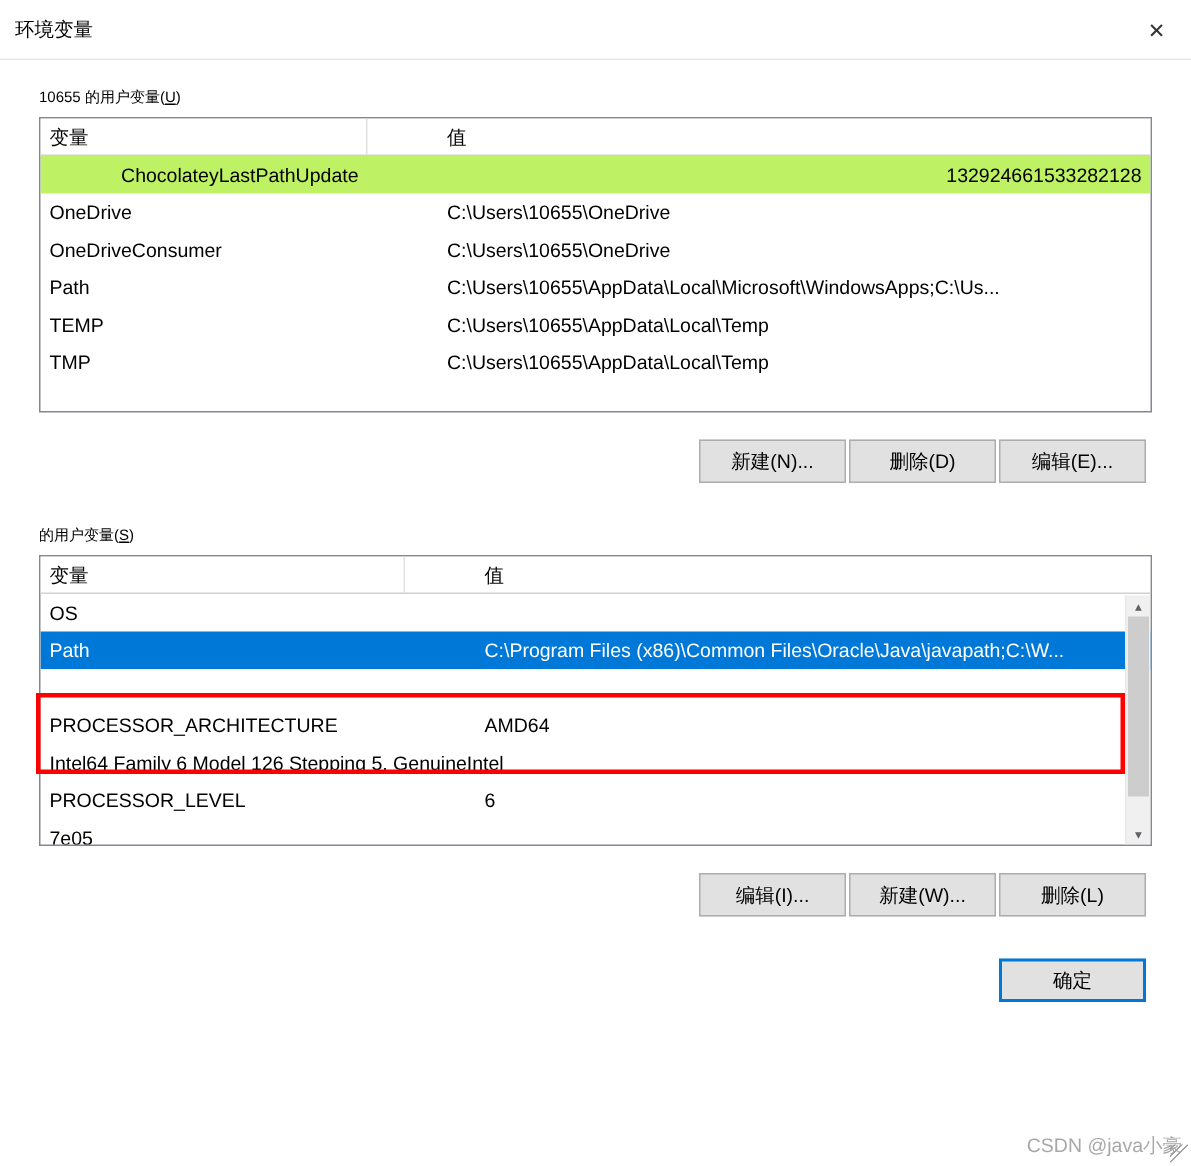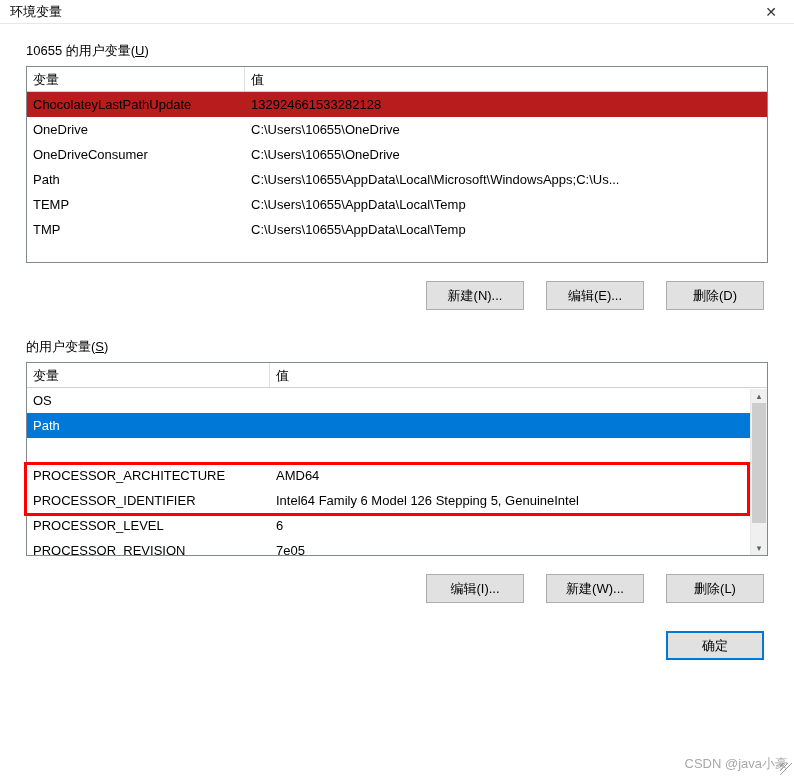--- a/index.html
+++ b/index.html
@@ -9,70 +9,70 @@
   background: #fff;
   width: 794px;
   height: 777px;
   overflow: hidden;
   position: relative;
 }
 .titlebar {
   display: flex;
   align-items: center;
   justify-content: space-between;
-  height: 24px;
+  height: 40px;
   padding: 0 0 0 10px;
   border-bottom: 1px solid #e8e8e8;
 }
 .close-btn {
   width: 46px; height: 32px;
   display: flex; align-items: center; justify-content: center;
   font-size: 14px; color: #333;
 }
 .content { padding: 18px 26px 0 26px; }
-.group-label { font-size: 13px; margin-bottom: 6px; }
+.group-label { font-size: 10px; margin-bottom: 6px; }
 .group-label u { text-decoration: underline; }
 .table-wrap {
   border: 1px solid #828790;
   height: 197px;
   overflow: hidden;
   position: relative;
 }
 .table-wrap.sys { height: 194px; }
-.row { display: flex; line-height: 25px; height: 25px; }
+.row { display: flex; line-height: 25px; height: 25px; gap: 47px; }
 .row.header {
   border-bottom: 1px solid #d0d0d0;
   background: #fff;
   font-weight: normal;
 }
 .row.header .cell { border-right: 1px solid #e0e0e0; }
 .row.header .cell:last-child { border-right: none; }
 .row.sel { background: #0078d7; color: #fff; }
-.row.sel2 { background: #b91c1c; }
+.row.sel2 { background: #bef264; text-align: right; }
 .cell { padding: 0 6px; white-space: nowrap; overflow: hidden; text-overflow: ellipsis; }
 .c-var { width: 218px; flex-shrink: 0; }
 .c-val { flex: 1; }
 .sys .c-var { width: 243px; flex-shrink: 0; }
 .scrollbar {
   position: absolute; right: 0; top: 26px; bottom: 0; width: 17px;
   background: #f0f0f0; border-left: 1px solid #e8e8e8;
 }
 .scrollbar-thumb {
   position: absolute; left: 1px; right: 1px; top: 14px; height: 120px;
   background: #cdcdcd;
 }
 .scrollbar-arrow {
   position: absolute; left:0; right:0; height: 14px;
   display:flex; align-items:center; justify-content:center;
   font-size: 9px; color: #606060;
 }
 .scrollbar-arrow.up { top: 0; }
 .scrollbar-arrow.down { bottom: 0; }
 .btn-row {
-  display: flex; justify-content: flex-end; gap: 22px;
+  display: flex; justify-content: flex-end; gap: 2px;
   padding: 18px 4px 0 0;
 }
 .btn {
   min-width: 98px; height: 29px;
   border: 1px solid #adadad; background: #e1e1e1;
   display: flex; align-items: center; justify-content: center;
   font-size: 13px; cursor: default;
 }
 .btn.primary { border: 2px solid #0078d7; background: #e1e1e1; }
 .footer-row {
@@ -139,57 +139,56 @@
       <div class="cell c-val">C:\Users\10655\AppData\Local\Temp</div>
     </div>
     <div class="row">
       <div class="cell c-var">TMP</div>
       <div class="cell c-val">C:\Users\10655\AppData\Local\Temp</div>
     </div>
   </div>
 
   <div class="btn-row">
     <div class="btn">新建(N)...</div>
+    <div class="btn">删除(D)</div>
     <div class="btn">编辑(E)...</div>
-    <div class="btn">删除(D)</div>
   </div>
 
   <div style="height:28px"></div>
 
   <div class="group-label">
     <span>的用户变量(</span><u>S</u><span>)</span>
   </div>
 
   <div class="table-wrap sys">
     <div class="row header">
       <div class="cell c-var">变量</div>
       <div class="cell c-val">值</div>
     </div>
     <div class="row">
       <div class="cell c-var">OS</div>
     </div>
     <div class="row sel">
       <div class="cell c-var">Path</div>
+      <div class="cell c-val">C:\Program Files (x86)\Common Files\Oracle\Java\javapath;C:\W...</div>
     </div>
     <div class="row">
     </div>
     <div class="row">
       <div class="cell c-var">PROCESSOR_ARCHITECTURE</div>
       <div class="cell c-val">AMD64</div>
     </div>
     <div class="row">
-      <div class="cell c-var">PROCESSOR_IDENTIFIER</div>
       <div class="cell c-val">Intel64 Family 6 Model 126 Stepping 5, GenuineIntel</div>
     </div>
     <div class="row">
       <div class="cell c-var">PROCESSOR_LEVEL</div>
       <div class="cell c-val">6</div>
     </div>
     <div class="row">
-      <div class="cell c-var">PROCESSOR_REVISION</div>
       <div class="cell c-val">7e05</div>
     </div>
     <div class="scrollbar">
       <div class="scrollbar-arrow up">▴</div>
       <div class="scrollbar-thumb"></div>
       <div class="scrollbar-arrow down">▾</div>
     </div>
   </div>
 
   <div class="btn-row">

